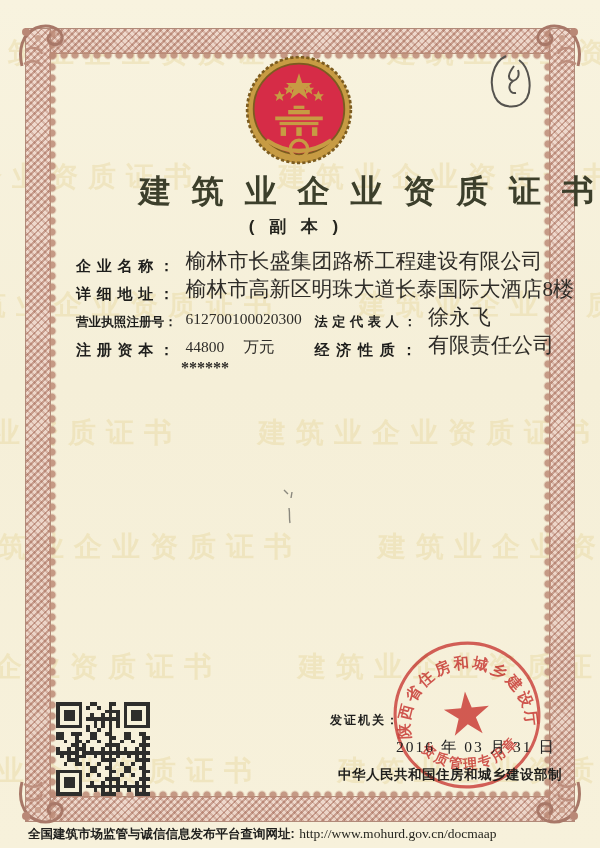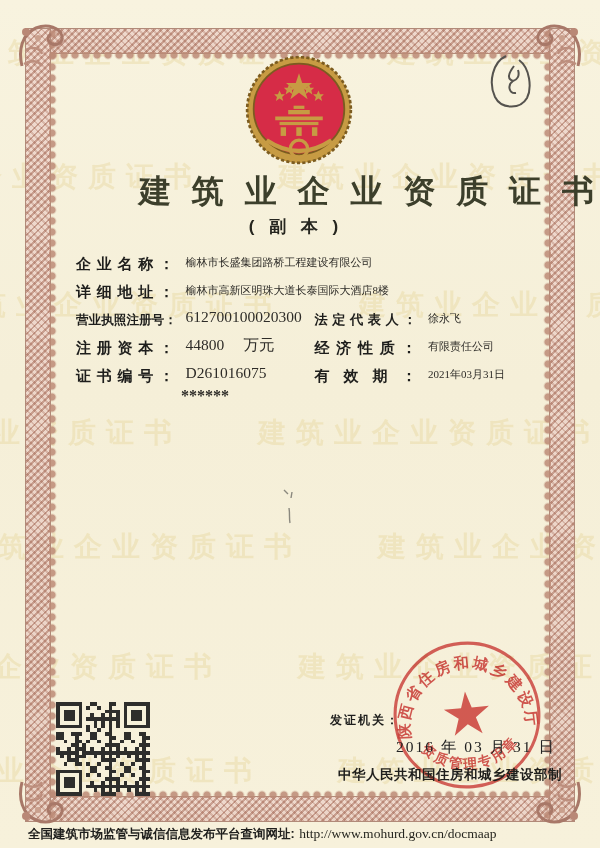--- a/index.html
+++ b/index.html
@@ -50,21 +50,21 @@
   
   .fields{position:absolute; left:76px; top:249px; width:478px; z-index:2;}
   .row{height:28px; line-height:28px; white-space:nowrap;}
   .lbl{display:inline-block; width:98px; font-weight:bold; font-size:15px; color:#1e1e1c;
        text-align:justify; text-align-last:justify; vertical-align:middle;}
   .lbl.sm{font-size:12.6px;}
   .lbl-r{display:inline-block; width:102px; font-weight:bold; font-size:15px; color:#1e1e1c;
        text-align:justify; text-align-last:justify; vertical-align:middle;margin-left:8px;}
   .lbl-r.sm{font-size:13.2px;}
   .cell-l{display:inline-block; width:226px; white-space:nowrap;}
-  .val{font-family:"Liberation Serif",serif; font-size:11px; color:#2e2c28;
+  .val{font-family:"Liberation Serif",serif; font-size:21px; color:#2e2c28;
        position:relative; top:-2px; margin-left:7px;}
   .val.num{font-size:15.5px;}
   .stars{height:16px; line-height:14px; padding-left:105px;
          font-family:"Liberation Serif",serif; font-size:16px; font-weight:bold; color:#2e2c28;}
   
   .issuer-label{position:absolute; left:330px; top:712px; z-index:2;
     font-size:12px; font-weight:bold; letter-spacing:2px; color:#1e1e1c;}
   .seal{position:absolute; left:390px; top:638px; width:154px; height:154px; z-index:2;
         transform:rotate(-5deg); mix-blend-mode:multiply; opacity:.92;}
   .issue-date{position:absolute; left:396px; top:737px; z-index:3;
@@ -185,28 +185,20 @@
       <span class="lbl-r sm">法定代表人：</span>
       <span class="val">徐永飞</span>
     </div>
     <div class="row">
       <span class="cell-l">
         <span class="lbl">注册资本：</span>
         <span class="val num">44800　 万元</span>
       </span>
       <span class="lbl-r">经济性质：</span>
       <span class="val">有限责任公司</span>
-    </div>
-    <div class="row">
-      <span class="cell-l">
-        <span class="lbl">证书编号：</span>
-        <span class="val num">D261016075</span>
-      </span>
-      <span class="lbl-r">有效期：</span>
-      <span class="val">2021年03月31日</span>
     </div>
     <div class="stars">******</div>
   </div>
 
   <div class="ink-speck">
     <svg viewBox="0 0 26 40">
       <path d="M6,4 L10,8 M14,6 L13,12 M11,22 C12,28 11,33 12,37" fill="none" stroke="#8a887e" stroke-width="1.4"></path>
     </svg>
   </div>
 

